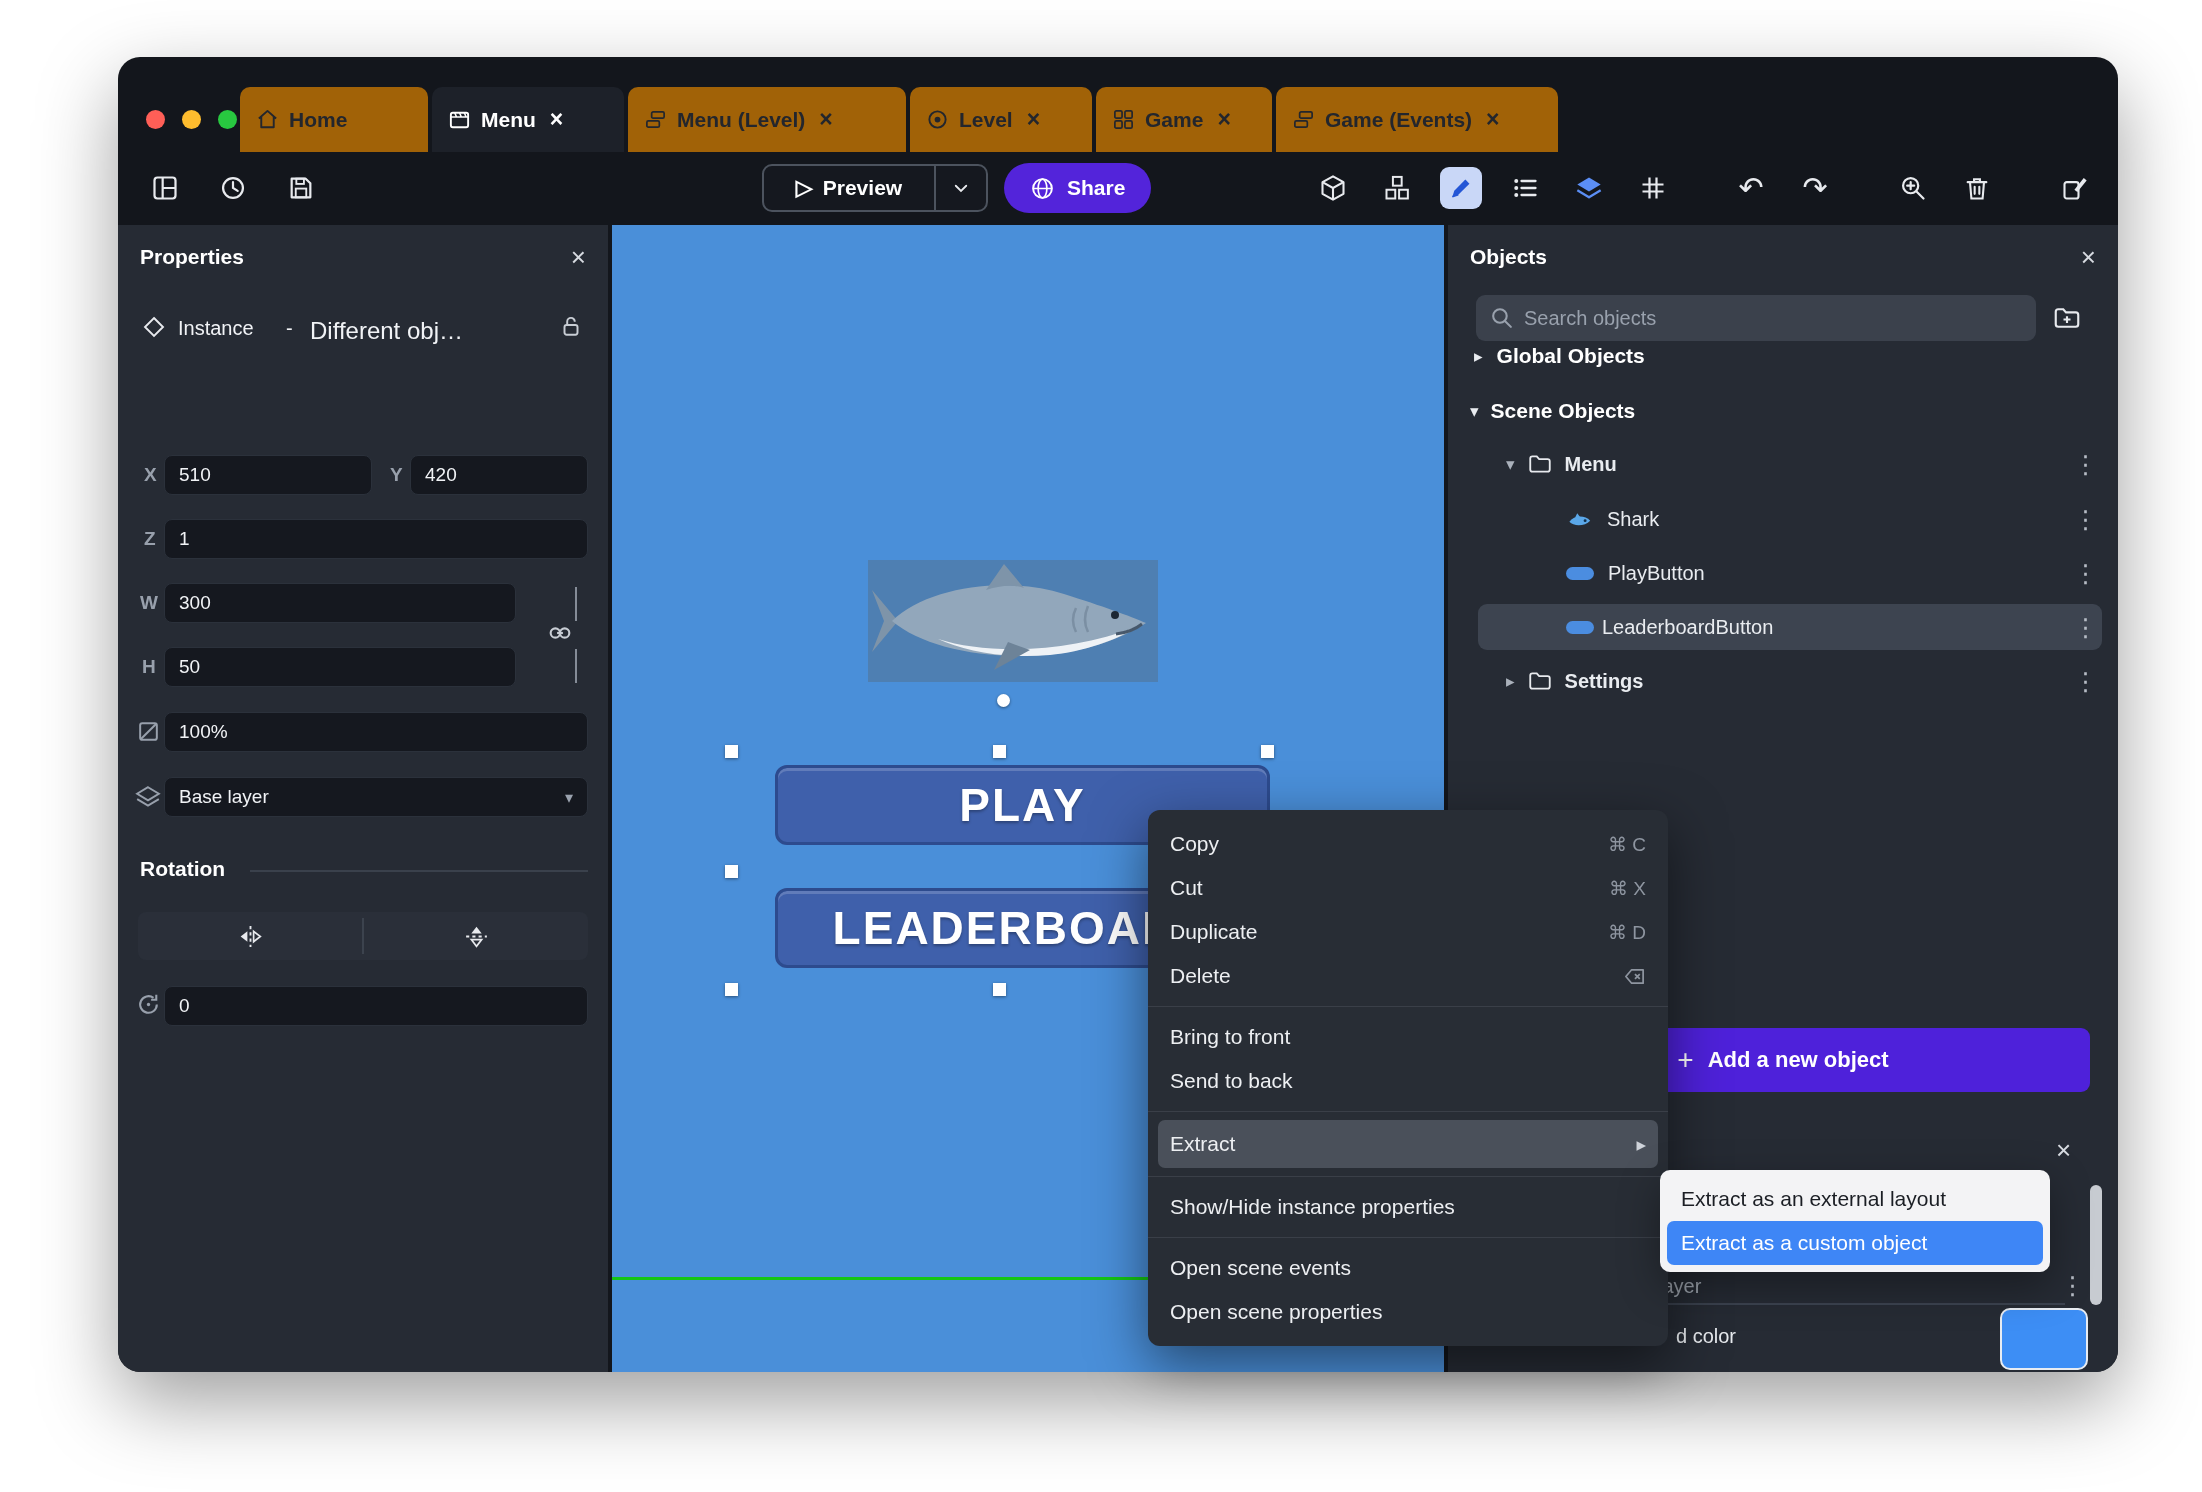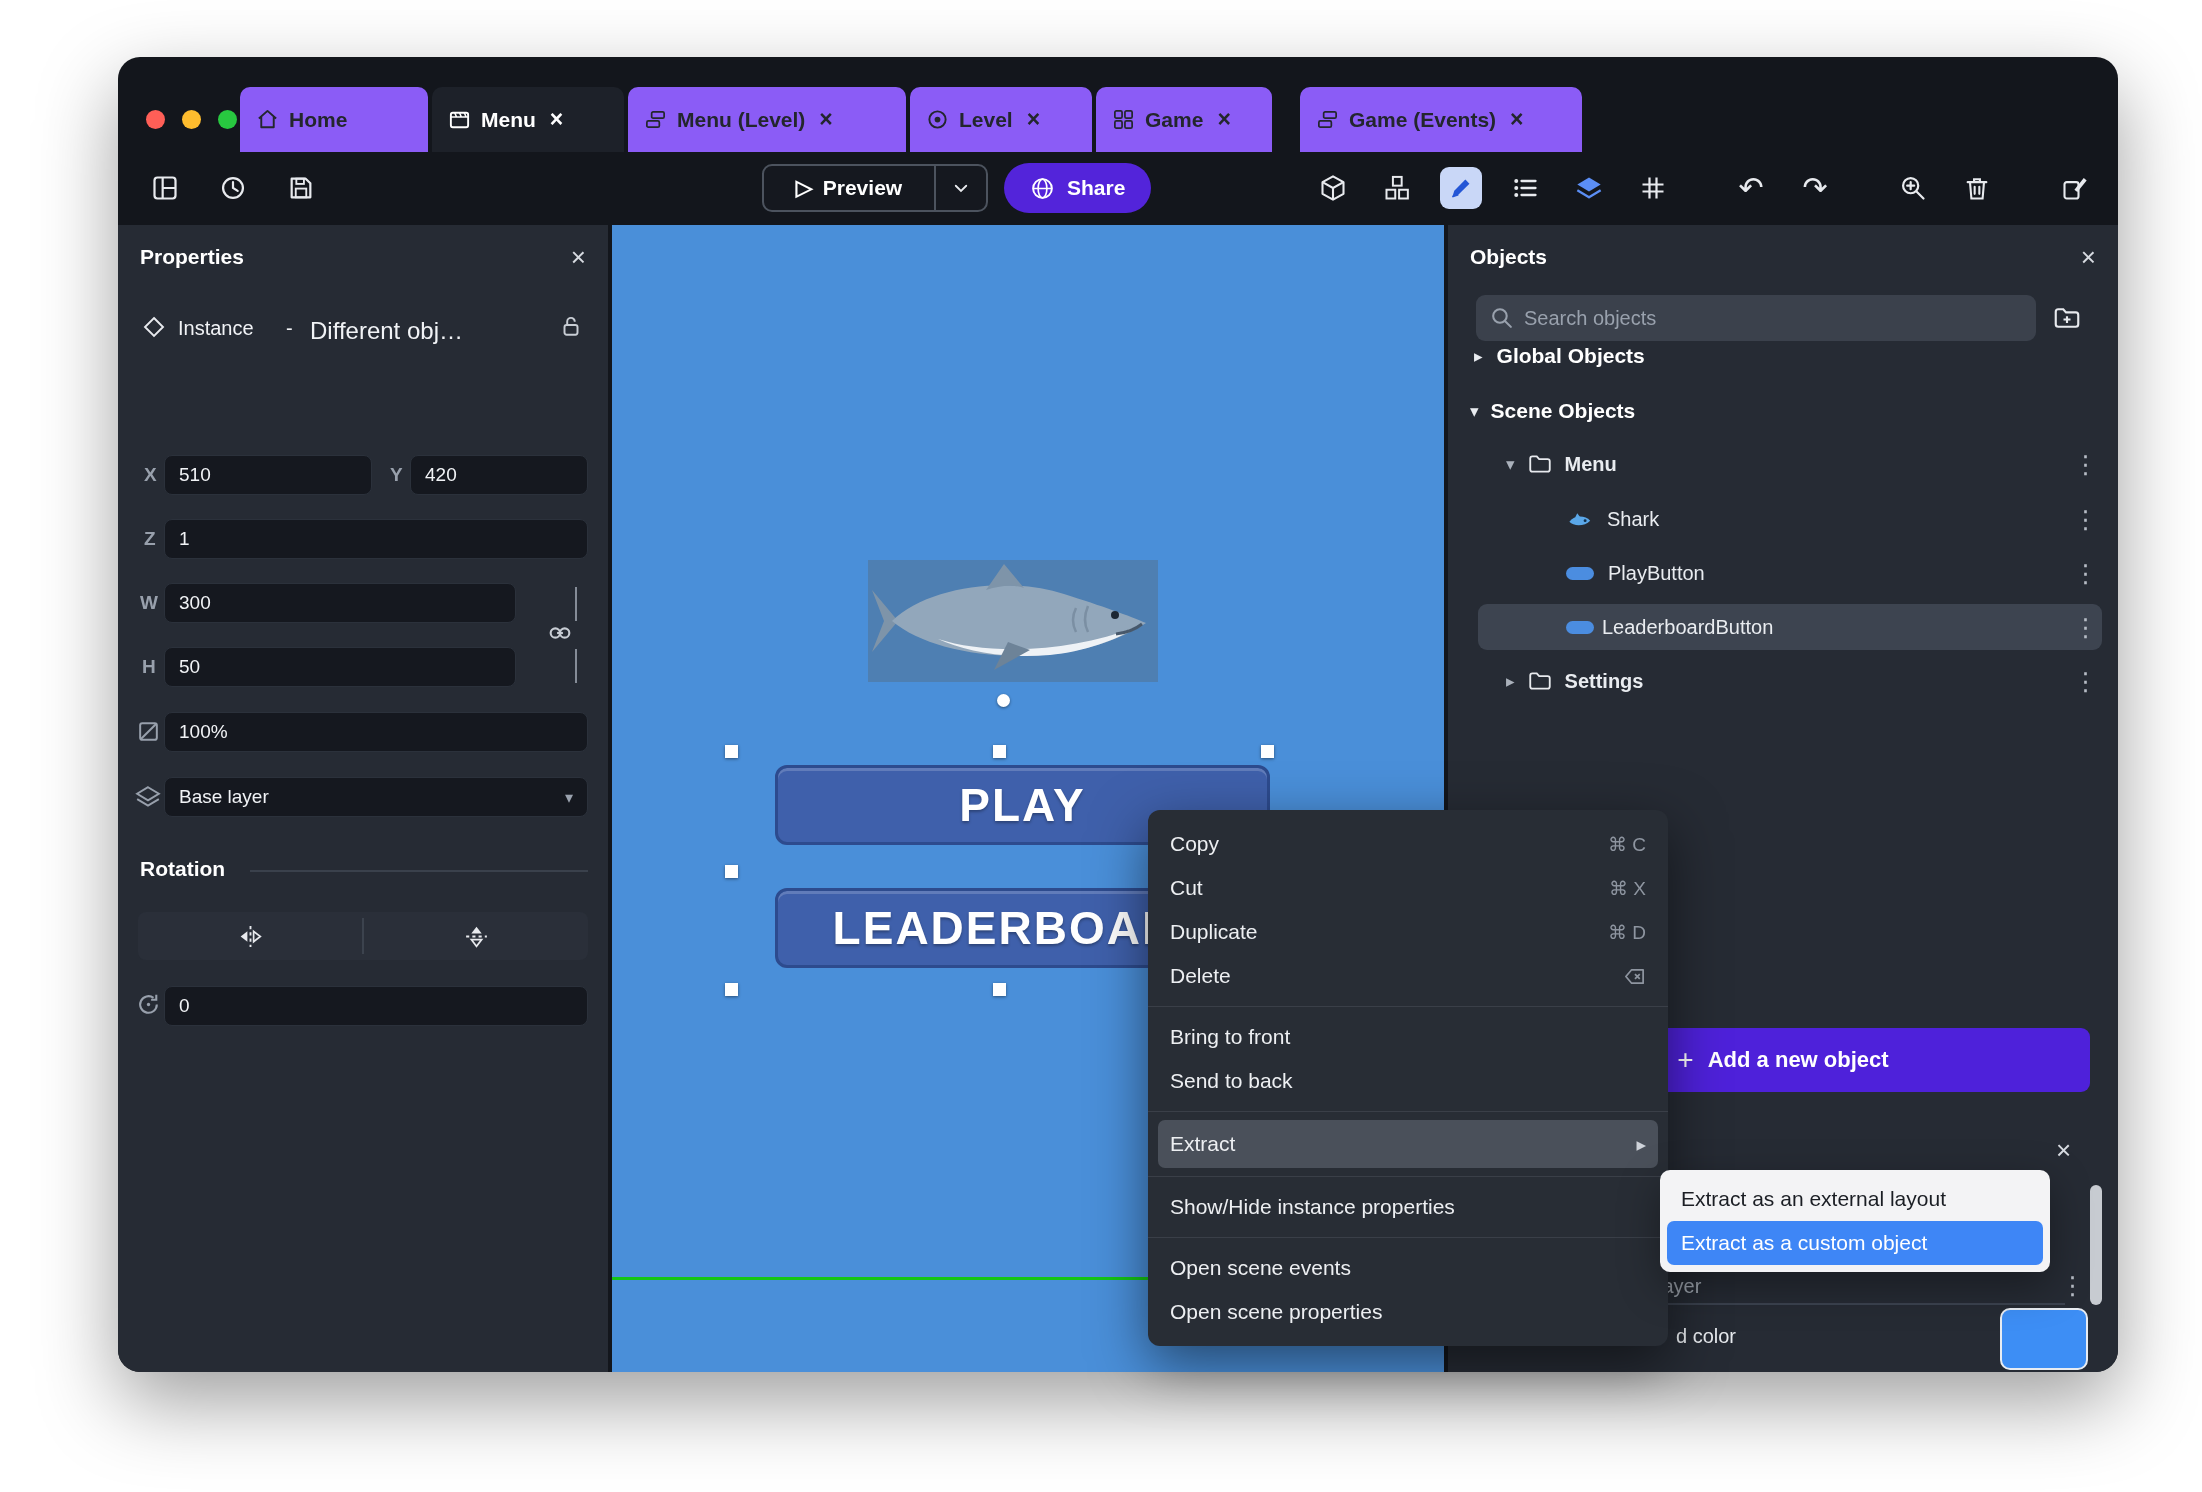--- a/index.html
+++ b/index.html
@@ -5,21 +5,21 @@
   *{box-sizing:border-box;margin:0;padding:0}
   body{width:2202px;height:1492px;background:#ffffff;font-family:"Liberation Sans",sans-serif;position:relative;overflow:hidden}
   .window{position:absolute;left:118px;top:57px;width:2000px;height:1315px;background:#13161c;border-radius:22px;box-shadow:0 30px 80px rgba(0,0,0,.38);overflow:hidden}
   .abs{position:absolute}
 
   
   .tl-dot{position:absolute;top:53px;width:19px;height:19px;border-radius:50%}
   .burger{position:absolute;left:172px;top:54px;width:34px;height:22px;display:flex;flex-direction:column;justify-content:space-between}
   .burger i{display:block;height:3.5px;background:#e8eaee;border-radius:2px}
   .tab{position:absolute;top:30px;height:65px;border-radius:10px 10px 0 0;display:flex;align-items:center;gap:10px;padding:0 16px;font-size:21px;font-weight:600;cursor:default}
-  .tab.inactive{background:#8b5cf6;color:#23262d}
+  .tab.inactive{background:#a16207;color:#23262d}
   .tab.active{background:#1d2129;color:#ffffff}
   .tabx{font-size:23px;margin-left:4px;line-height:1}
 
   
   .lefticons{position:absolute;left:26px;top:95px;height:72px;display:flex;align-items:center;gap:26px}
   .righticons{position:absolute;right:22px;top:95px;height:72px;display:flex;align-items:center;gap:22px}
   .ibtn{width:42px;height:42px;display:flex;align-items:center;justify-content:center;border-radius:9px}
   .ibtn.hl{background:#c9d7f7}
   .sp{width:12px}
   .glyphbtn{color:#e8eaee;font-size:30px;line-height:1}
@@ -151,21 +151,21 @@
           <rect x="3" y="3" width="7.5" height="7.5" rx="1.5" fill="none" stroke="currentColor" stroke-width="1.8"></rect>
           <rect x="13.5" y="3" width="7.5" height="7.5" rx="1.5" fill="none" stroke="currentColor" stroke-width="1.8"></rect>
           <rect x="3" y="13.5" width="7.5" height="7.5" rx="1.5" fill="none" stroke="currentColor" stroke-width="1.8"></rect>
           <rect x="13.5" y="13.5" width="7.5" height="7.5" rx="1.5" fill="none" stroke="currentColor" stroke-width="1.8"></rect>
         </svg>
     </span>
     <span>Game</span>
     <span class="tabx">×</span>
   </div>
 
-  <div class="tab inactive" style="left:1182px;width:282px">
+  <div class="tab inactive" style="left:1158px;width:282px">
     <span class="icon">
       <svg width="23" height="23" viewBox="0 0 24 24">
           <rect x="8" y="4" width="13" height="6.5" rx="1.5" fill="none" stroke="currentColor" stroke-width="1.8"></rect>
           <rect x="3" y="13.5" width="13" height="6.5" rx="1.5" fill="none" stroke="currentColor" stroke-width="1.8"></rect>
         </svg>
     </span>
     <span>Game (Events)</span>
     <span class="tabx">×</span>
   </div>
 

